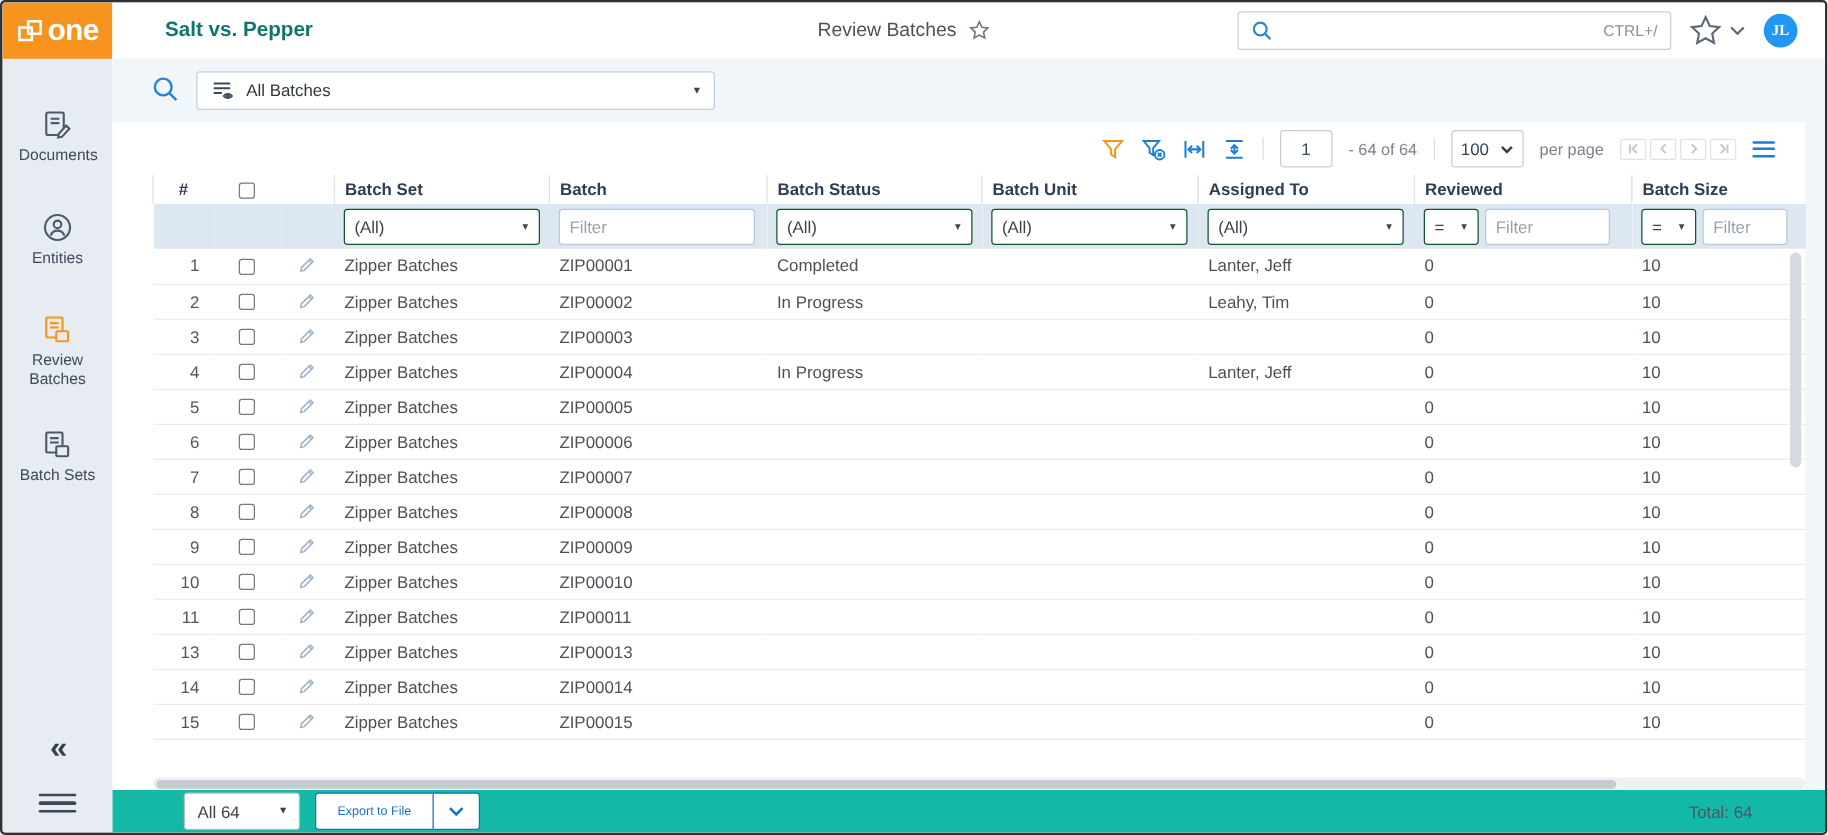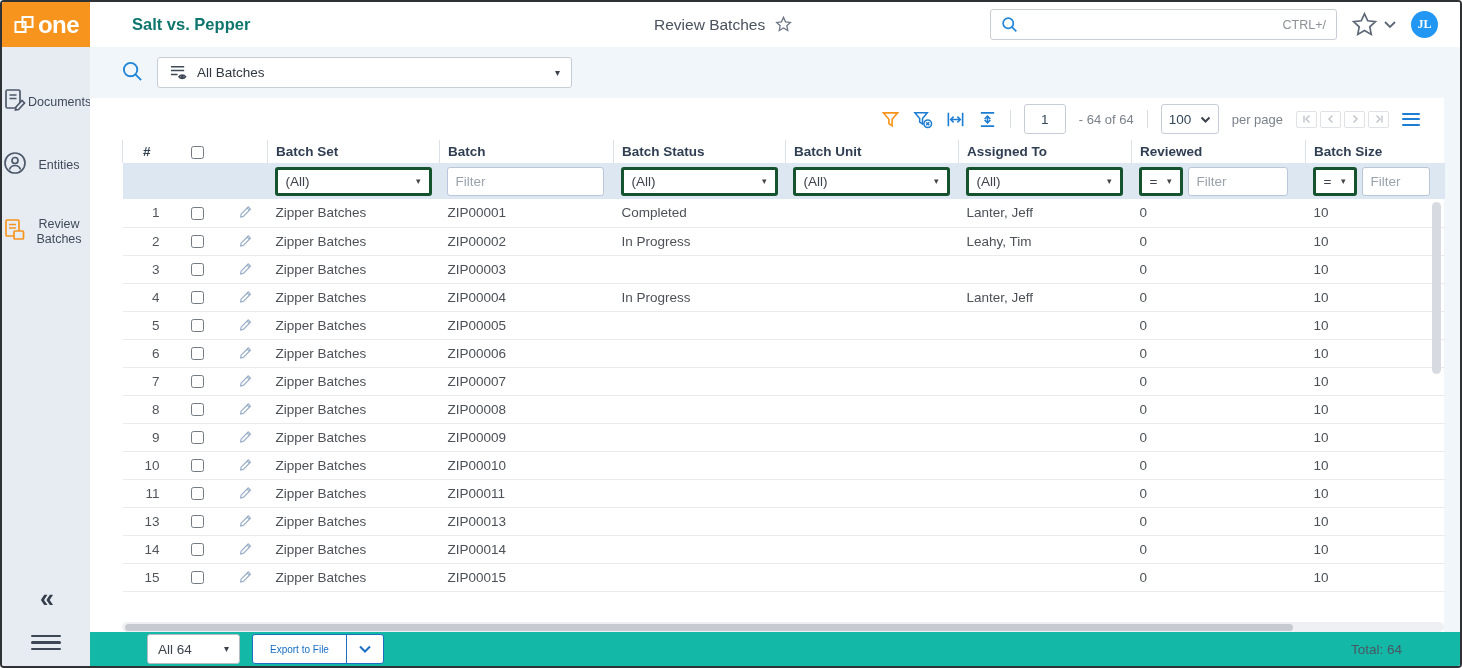--- a/index.html
+++ b/index.html
@@ -17,21 +17,21 @@
     position:absolute; left:0; top:0; width:88px; height:100%;
     background:#e7ebf2;
   }
   .logo {
     position:absolute; left:0; top:0; width:88px; height:45px;
     background:#f7941e; color:#fff;
     display:flex; align-items:center; justify-content:center; gap:3px;
   }
   .logo-text { font-size:24px; font-weight:700; letter-spacing:-0.5px; color:#fff; }
   .side-nav { position:absolute; top:45px; left:0; width:88px; }
-  .nav-item { display:flex; flex-direction:row; align-items:center; cursor:pointer; }
+  .nav-item { display:flex; flex-direction:column; align-items:center; cursor:pointer; }
   .nav-item .nav-icon { width:26px; height:26px; }
   .nav-label { margin-top:4px; font-size:12.5px; color:#3f4b5b; text-align:center; width:62px; line-height:1.2; }
   .ni-documents { margin-top:40px; }
   .ni-entities { margin-top:37px; }
   .ni-review  { margin-top:37px; }
   .ni-batchsets { margin-top:32px; }
   .side-bottom { position:absolute; left:0; bottom:0; width:88px; }
   .collapse-btn { display:block; text-align:center; font-size:25px; color:#36404d; font-weight:700; cursor:pointer; line-height:1; margin-bottom:24px; letter-spacing:-2px;}
   .side-burger { width:30px; margin:0 auto 16px auto; cursor:pointer; }
   .side-burger span { display:block; height:2.5px; background:#3c4document654; background:#3c4654; border-radius:2px; margin:4px 0; }
@@ -115,21 +115,21 @@
   .grid thead th {
     height:23px; font-size:13.5px; font-weight:700; color:#2f3e52;
     text-align:left; padding:0 0 0 8px; vertical-align:middle;
   }
   .grid thead th.bordered { border-left:1px solid #dce1e7; }
   .grid th.c-num { text-align:center; padding:0; border-left:1px solid #dce1e7; }
   .grid th.c-cb, .grid td.c-cb { text-align:center; padding:0; }
   .filter-row td { background:#dde7f1; height:36px; vertical-align:middle; padding:0; }
   .f-wrap { display:flex; align-items:center; gap:5px; padding-left:7px; }
   .f-select {
-    height:29px; background:#fff; border:3px solid #14532d; border-radius:3px;
+    height:29px; background:#fff; border:1px solid #14532d; border-radius:3px;
     display:flex; align-items:center; justify-content:space-between;
     padding:0 8px; font-size:13.5px; color:#3c434c; cursor:pointer;
   }
   .f-select.w-all { width:157px; }
   .f-select.w-eq { width:44px; }
   .f-select .caret { font-size:9px; color:#444; }
   .f-input {
     height:29px; background:#fff; border:1px solid #b9c7d8; border-radius:3px;
     padding:0 8px; font-size:13.5px; color:#444; outline:none;
     font-family:"Liberation Sans", sans-serif;
@@ -209,20 +209,29 @@
         <span class="nav-label">Entities</span>
       </div>
       <div class="nav-item ni-review">
         <svg class="nav-icon" viewBox="0 0 26 26" fill="none" stroke="#f7941e" stroke-width="1.7">
           <rect x="4" y="3" width="13" height="16" rx="1"></rect>
           <line x1="7" y1="7.5" x2="14" y2="7.5"></line>
           <line x1="7" y1="11" x2="14" y2="11"></line>
           <rect x="12" y="14" width="9.5" height="8" rx="1" fill="#e7ebf2"></rect>
         </svg>
         <span class="nav-label">Review Batches</span>
+      </div>
+      <div class="nav-item ni-batchsets">
+        <svg class="nav-icon" viewBox="0 0 26 26" fill="none" stroke="#4d5a6b" stroke-width="1.7">
+          <rect x="4" y="3" width="13" height="16" rx="1"></rect>
+          <line x1="7" y1="7.5" x2="14" y2="7.5"></line>
+          <line x1="7" y1="11" x2="14" y2="11"></line>
+          <rect x="12" y="14" width="9.5" height="8" rx="1" fill="#e7ebf2"></rect>
+        </svg>
+        <span class="nav-label">Batch Sets</span>
       </div>
     </div>
 
     <div class="side-bottom">
       <span class="collapse-btn">«</span>
       <div class="side-burger">
         <span></span>
           <span></span>
           <span></span>
       </div>

